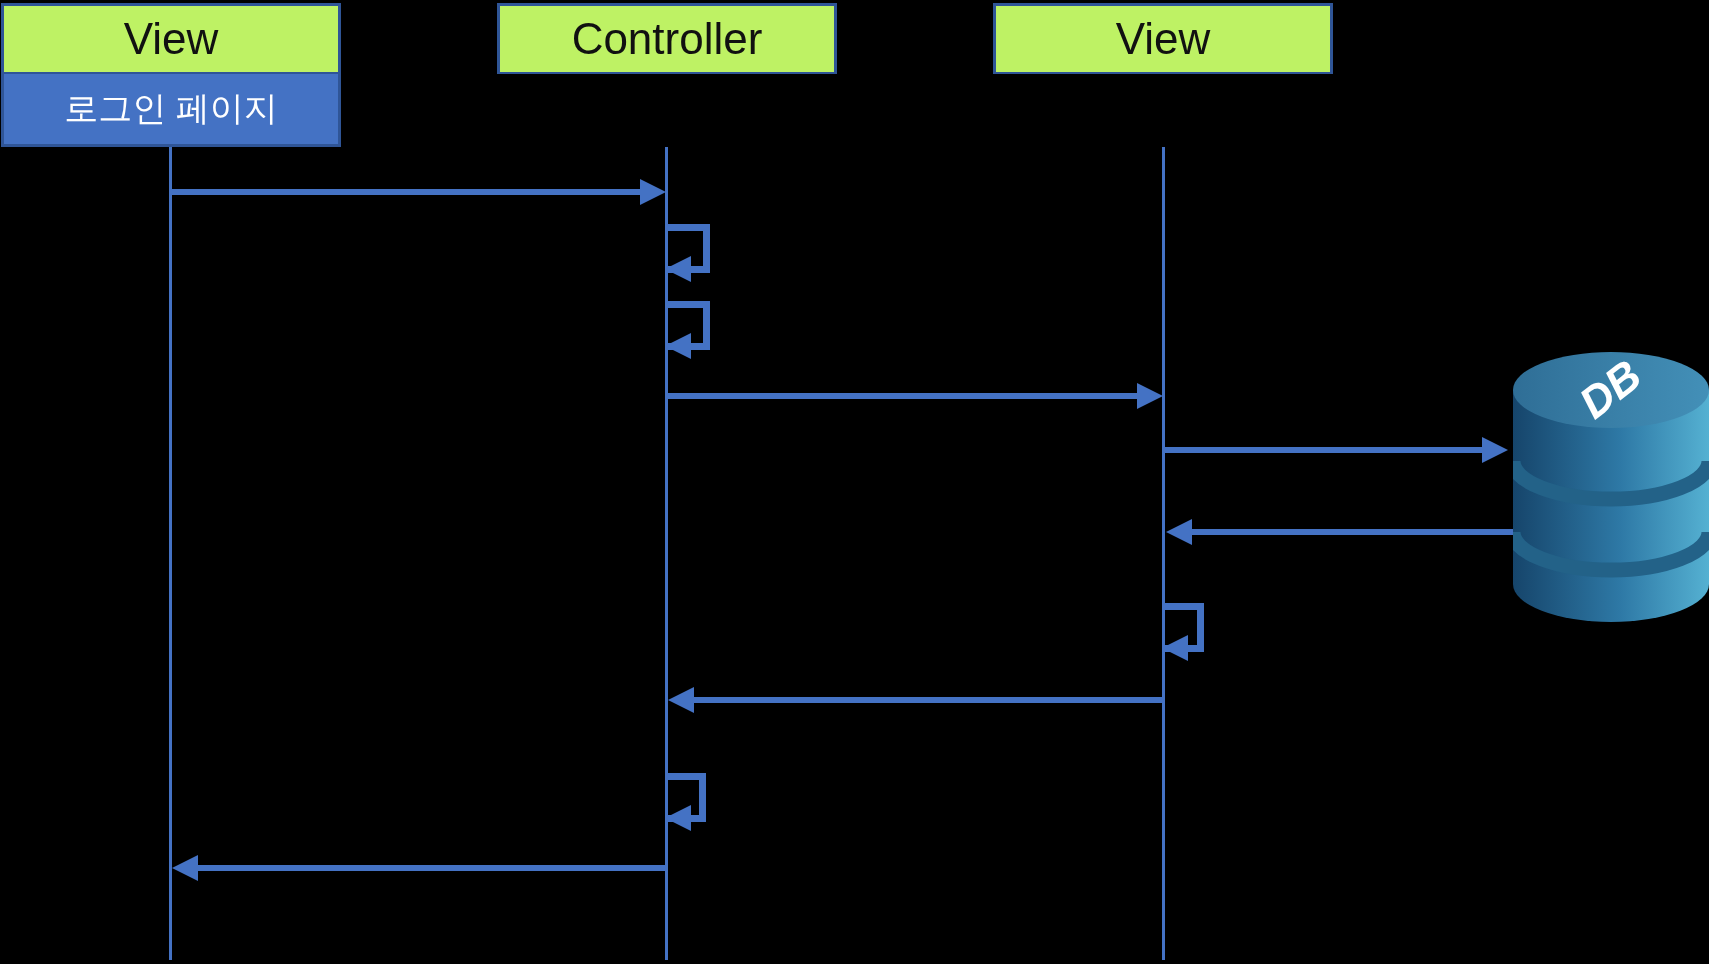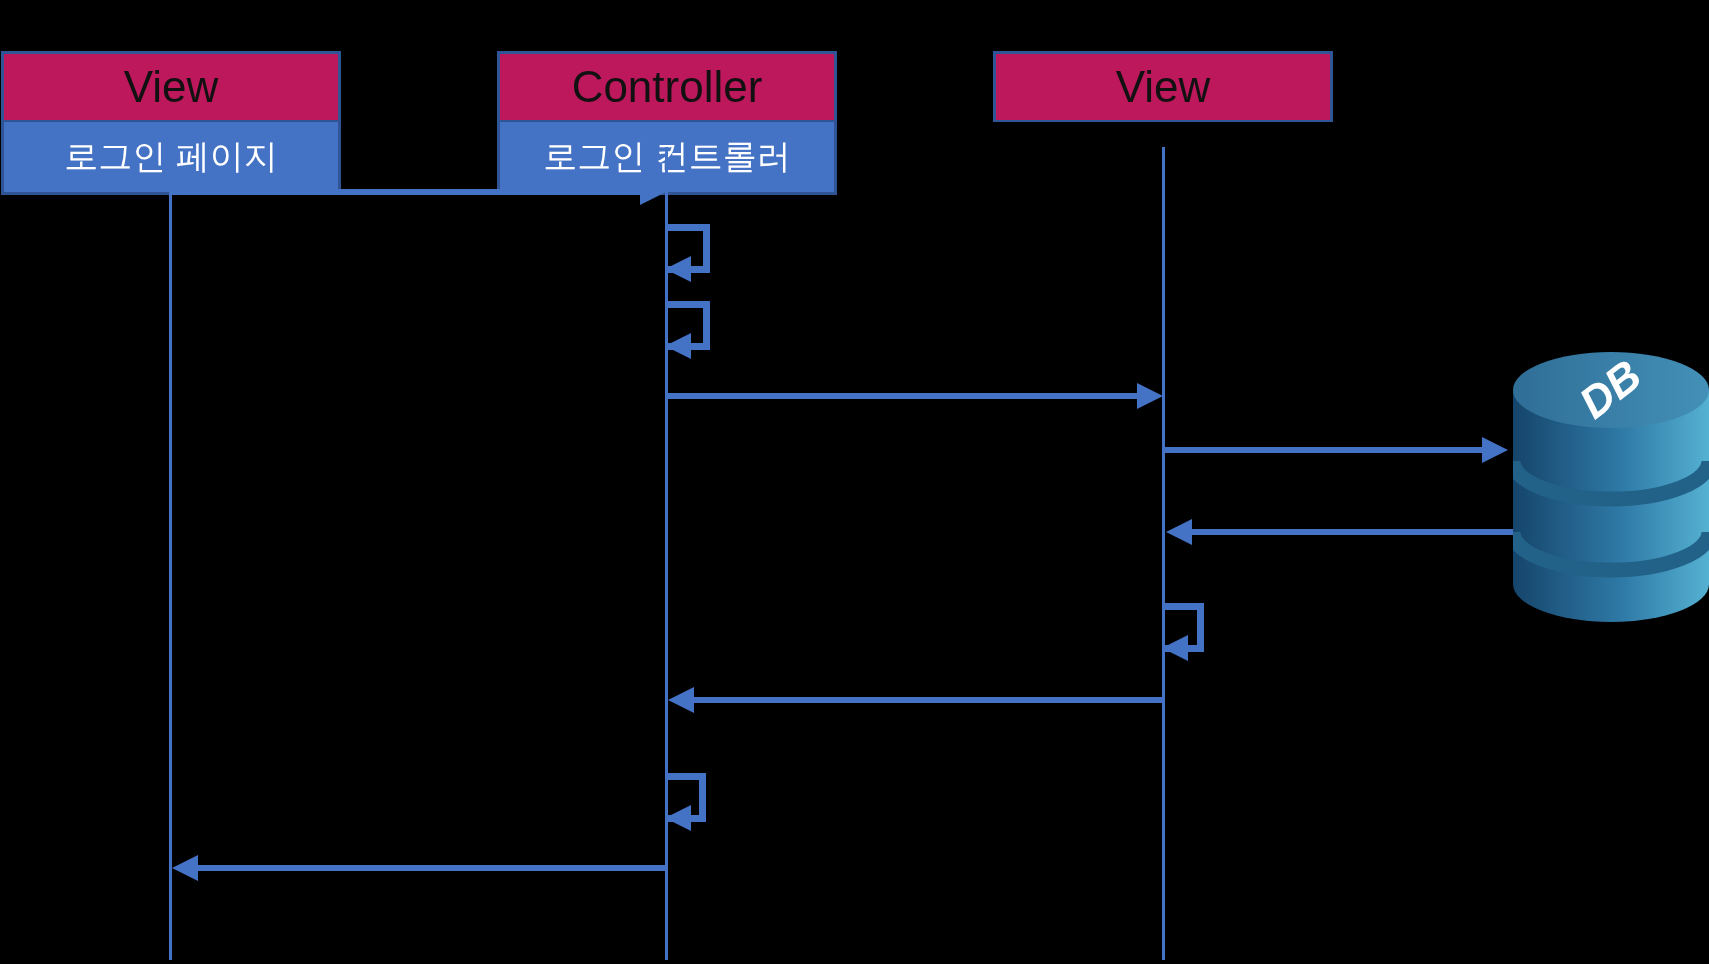--- a/index.html
+++ b/index.html
@@ -9,25 +9,25 @@
     position:relative;
     overflow:hidden;
     font-family:"Liberation Sans", sans-serif;
   }
 
   
   .actor { position:absolute; top:3px; width:340px; box-sizing:border-box; }
   .actor-title {
     box-sizing:border-box;
     height:71px;
-    background:#be185d;
+    background:#bef264;
     border:3px solid #2F5597;
     border-bottom:2px solid #2F5597;
     display:flex; align-items:center; justify-content:center;
-    font-size:44px; color:#111111;margin-top:48px;
+    font-size:44px; color:#111111;
   }
   .actor-subtitle {
     box-sizing:border-box;
     height:73px;
     background:#4472C4;
     border:3px solid #2F5597;
     border-top:none;
     display:flex; align-items:center; justify-content:center;
     font-size:34px; color:#ffffff;
   }
@@ -86,21 +86,20 @@
 </style>
 </head>
 <body>
 
 <div class="actor" id="actor-view">
   <div class="actor-title">View</div>
   <div class="actor-subtitle">로그인 페이지</div>
 </div>
 <div class="actor" id="actor-controller">
   <div class="actor-title">Controller</div>
-  <div class="actor-subtitle">로그인 컨트롤러</div>
 </div>
 <div class="actor" id="actor-model">
   <div class="actor-title">View</div>
 </div>
 
 <div class="lifeline" id="lifeline-view"></div>
 <div class="lifeline" id="lifeline-controller"></div>
 <div class="lifeline" id="lifeline-model"></div>
 
 <div class="msg head-right" id="msg-view-to-controller"></div>

